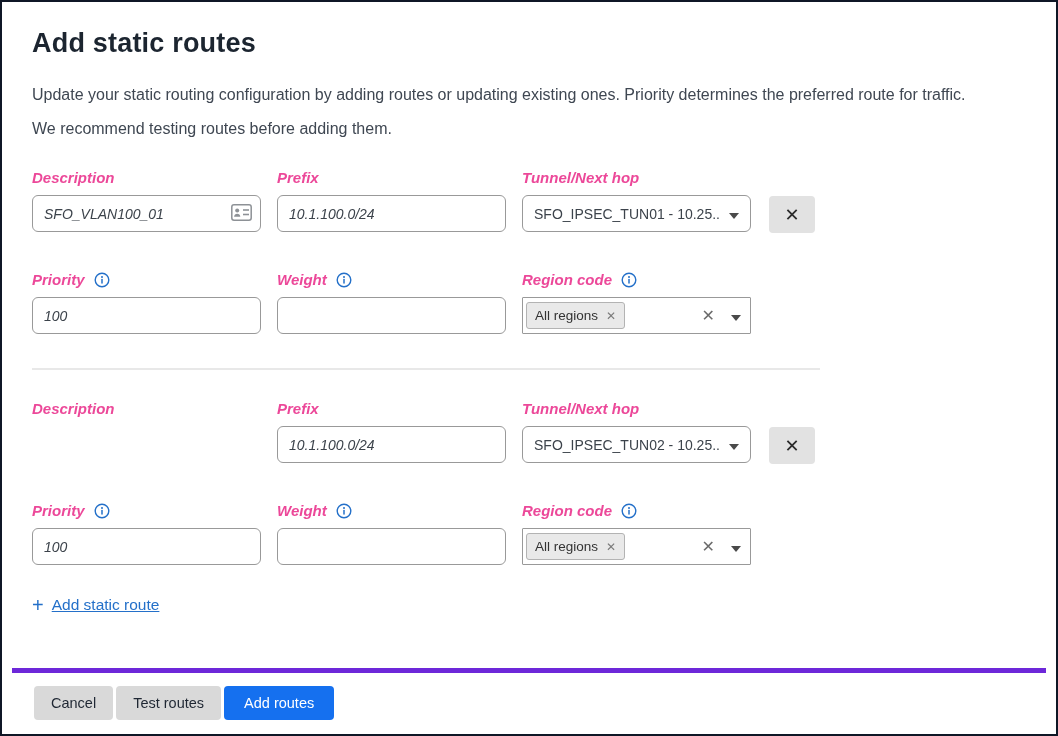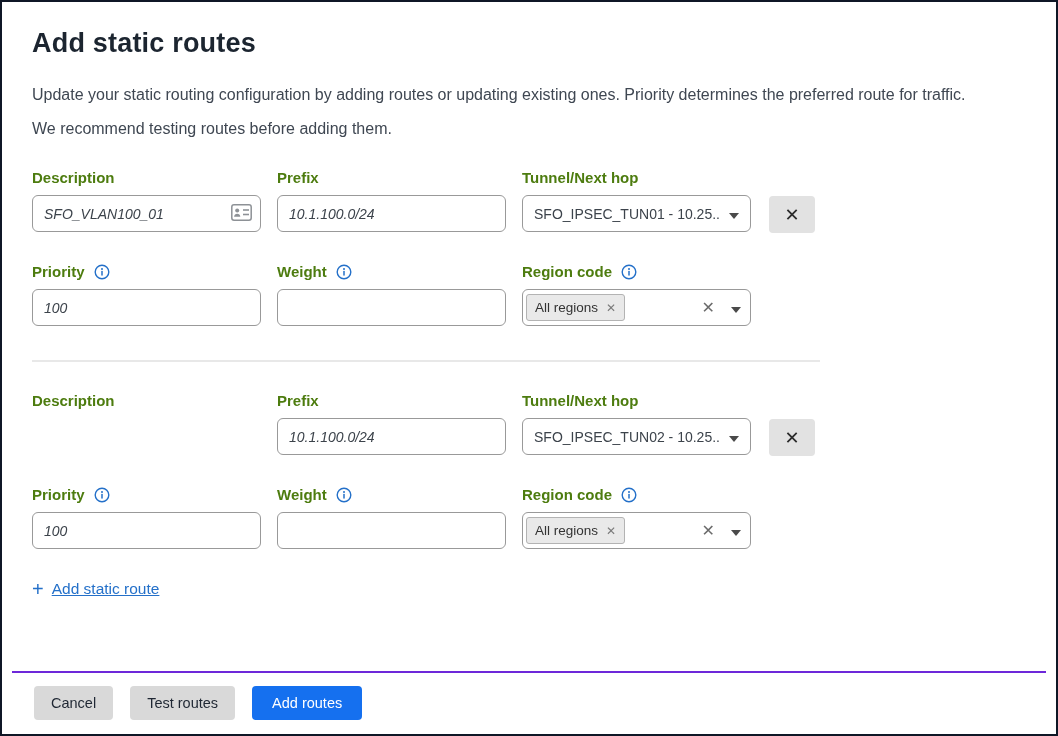--- a/index.html
+++ b/index.html
@@ -8,23 +8,23 @@
     border:2px solid #0f1726;background:#fff;
     font-family:"Liberation Sans",sans-serif;
     display:flex;flex-direction:column;overflow:hidden;
   }
   .content{padding:16px 30px 0 30px;flex:0 0 auto;}
   .page-title{font-size:27px;font-weight:700;color:#1c2530;margin:10px 0 0;letter-spacing:.2px;}
   .intro{font-size:16px;color:#3f4752;margin:25px 0 0;line-height:1.35;}
   .intro.second{margin-top:12px;}
   .route-block{margin-top:30px;}
   .field-row{display:flex;align-items:flex-start;gap:16px;margin-top:0;}
-  .field-row + .field-row{margin-top:30px;}
+  .field-row + .field-row{margin-top:38px;}
   .field{width:229px;flex:0 0 auto;}
-  .field-label{font-size:15px;font-weight:700;color:#4d7c0f;margin-bottom:9px;display:flex;align-items:center;gap:9px;}
+  .field-label{font-size:15px;font-weight:700;color:#ec4899;margin-bottom:9px;display:flex;align-items:center;gap:9px;font-style:italic;}
   .text-input{
     width:100%;height:37px;box-sizing:border-box;
     border:1px solid #999;border-radius:6px;background:#fff;
     padding:0 34px 0 11px;font-size:14px;color:#3c434b;
     font-family:"Liberation Sans",sans-serif;outline:none;font-style:italic;
   }
   .text-input.plain{padding-right:18px;}
   .input-wrap{position:relative;}
   .card-icon{position:absolute;right:9px;top:9px;pointer-events:none;}
   .select-box{
@@ -33,37 +33,37 @@
     padding:0 11px;cursor:pointer;
   }
   .select-value{font-size:14px;color:#3c434b;white-space:nowrap;overflow:hidden;}
   .caret{flex:0 0 auto;margin-left:8px;display:inline-block;}
   .remove-btn{
     margin-top:27px;width:46px;height:37px;border:none;border-radius:4px;
     background:#e2e2e2;color:#2b2b2b;font-size:18px;line-height:1;cursor:pointer;
     display:flex;align-items:center;justify-content:center;flex:0 0 auto;margin-left:2px;
   }
   .multiselect{
-    height:37px;box-sizing:border-box;border:1px solid #999;border-radius:6px;
+    height:37px;box-sizing:border-box;border:1px solid #999;border-radius:1px;
     background:#fff;display:flex;align-items:center;padding:0 9px 0 3px;cursor:pointer;
   }
   .tag{
     background:#e9e9e9;border:1px solid #b3b3b3;border-radius:3px;
     display:flex;align-items:center;gap:8px;padding:5px 8px;font-size:13.5px;color:#333;
   }
   .tag-x{font-size:12px;color:#7a7a7a;line-height:1;cursor:pointer;}
   .clear-x{margin-left:auto;font-size:16px;color:#6b6b6b;line-height:1;cursor:pointer;}
   .multiselect .caret{margin-left:16px;}
   .divider{height:2px;background:#e8e8e8;border:none;margin:34px 0 0 0;width:788px;}
   .add-link-row{margin-top:30px;display:flex;align-items:center;gap:8px;}
   .plus{color:#2470c9;font-size:20px;font-weight:400;line-height:1;}
   .add-link{color:#2470c9;font-size:15.5px;text-decoration:underline;cursor:pointer;}
   .footer{
-    margin:auto 10px 0 10px;border-top:2px solid #6d28d9;
-    padding:13px 0 14px 22px;display:flex;align-items:center;gap:17px;flex:0 0 auto;
+    margin:auto 10px 0 10px;border-top:5px solid #6d28d9;
+    padding:13px 0 14px 22px;display:flex;align-items:center;gap:3px;flex:0 0 auto;
   }
   .btn{
     height:34px;border:none;border-radius:4px;font-size:14.5px;cursor:pointer;
     font-family:"Liberation Sans",sans-serif;padding:0 17px;
   }
   .btn.secondary{background:#d9d9d9;color:#1f2733;}
   .btn.primary{background:#1570ef;color:#fff;padding:0 20px;}
   .info-icon{display:inline-block;line-height:0;}
 </style>
 </head>

